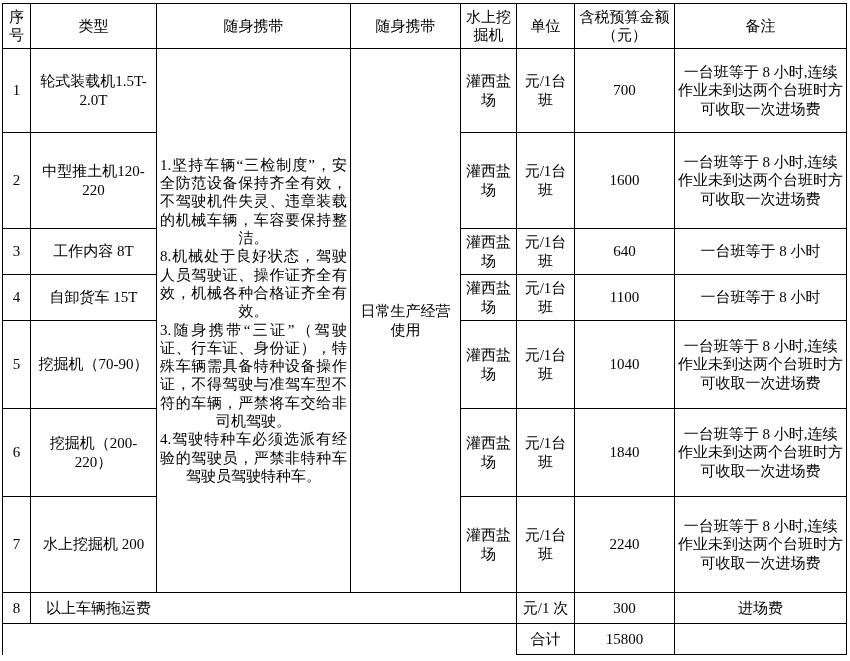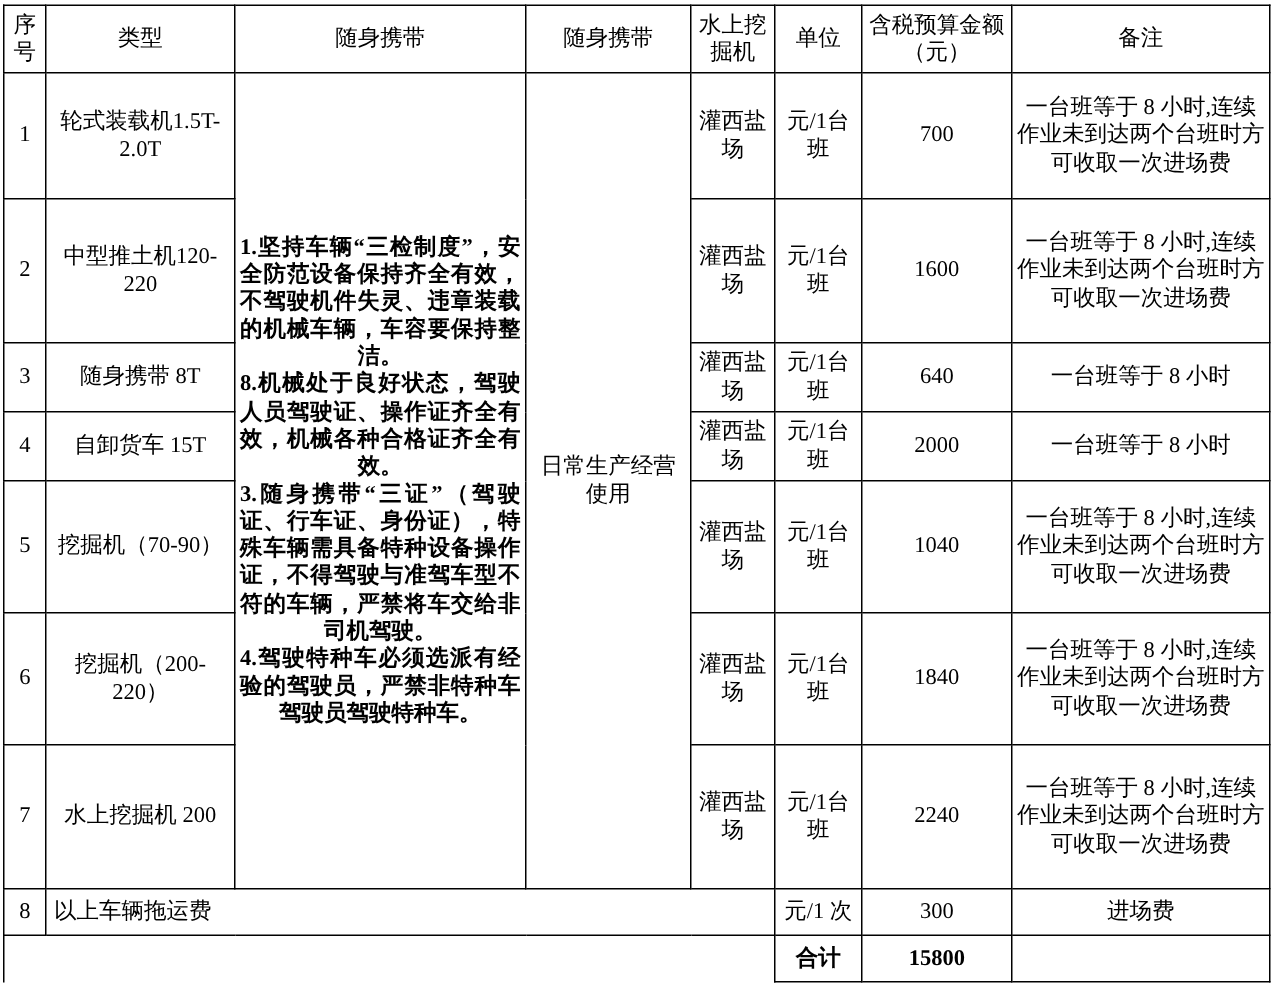--- a/index.html
+++ b/index.html
@@ -50,41 +50,40 @@
   .col-unit   { width: 58px; }
   .col-amount { width: 100px; }
   .col-note   { width: 172px; }
 
   .cell-cond {
     font-size: 14.5px;
     line-height: 1.45;
     text-align: center;
     padding: 4px 6px;
     vertical-align: middle;
-    font-weight: bold;
   }
   .cell-cond p {
     margin: 0;
     text-align: justify;
     text-align-last: center;
   }
   .cell-work {
     font-size: 15px;
     line-height: 1.5;
   }
   .cell-note {
     font-size: 14.5px;
     line-height: 1.42;
   }
   .cell-scope, .cell-unit {
     font-size: 15px;
     line-height: 1.35;
   }
   .row-tow td { height: 26px; }
-  .row-total td { height: 26px; font-weight: bold; }
+  .row-total td { height: 26px; }
 </style>
 </head>
 <body>
 
 <div class="sheet">
   <table class="price-table">
     <colgroup>
       <col class="col-seq">
       <col class="col-type">
       <col class="col-cond">
@@ -125,32 +124,32 @@
       <tr style="height:96px;">
         <td>2</td>
         <td>中型推土机120-220</td>
         <td class="cell-scope">灌西盐场</td>
         <td class="cell-unit">元/1台班</td>
         <td>1600</td>
         <td class="cell-note">一台班等于 8 小时,连续作业未到达两个台班时方可收取一次进场费</td>
       </tr>
       <tr style="height:46px;">
         <td>3</td>
-        <td>随身携带 8T</td>
+        <td>工作内容 8T</td>
         <td class="cell-scope">灌西盐场</td>
         <td class="cell-unit">元/1台班</td>
         <td>640</td>
         <td class="cell-note">一台班等于 8 小时</td>
       </tr>
       <tr style="height:46px;">
         <td>4</td>
         <td>自卸货车 15T</td>
         <td class="cell-scope">灌西盐场</td>
         <td class="cell-unit">元/1台班</td>
-        <td>2000</td>
+        <td>1100</td>
         <td class="cell-note">一台班等于 8 小时</td>
       </tr>
       <tr style="height:88px;">
         <td>5</td>
         <td>挖掘机（70-90）</td>
         <td class="cell-scope">灌西盐场</td>
         <td class="cell-unit">元/1台班</td>
         <td>1040</td>
         <td class="cell-note">一台班等于 8 小时,连续作业未到达两个台班时方可收取一次进场费</td>
       </tr>
@@ -165,21 +164,21 @@
       <tr style="height:96px;">
         <td>7</td>
         <td>水上挖掘机 200</td>
         <td class="cell-scope">灌西盐场</td>
         <td class="cell-unit">元/1台班</td>
         <td>2240</td>
         <td class="cell-note">一台班等于 8 小时,连续作业未到达两个台班时方可收取一次进场费</td>
       </tr>
       <tr class="row-tow">
         <td>8</td>
-        <td colspan="4" style="text-align:left; padding-left:5px;">以上车辆拖运费</td>
+        <td colspan="4" style="text-align:left; padding-left:15px;">以上车辆拖运费</td>
         <td class="cell-unit">元/1 次</td>
         <td>300</td>
         <td class="cell-note">进场费</td>
       </tr>
       <tr class="row-total">
         <td colspan="5" style="border-left:1px solid #000; border-right:none; border-bottom:none; border-top:none;"></td>
         <td class="cell-unit">合计</td>
         <td>15800</td>
         <td></td>
       </tr>

